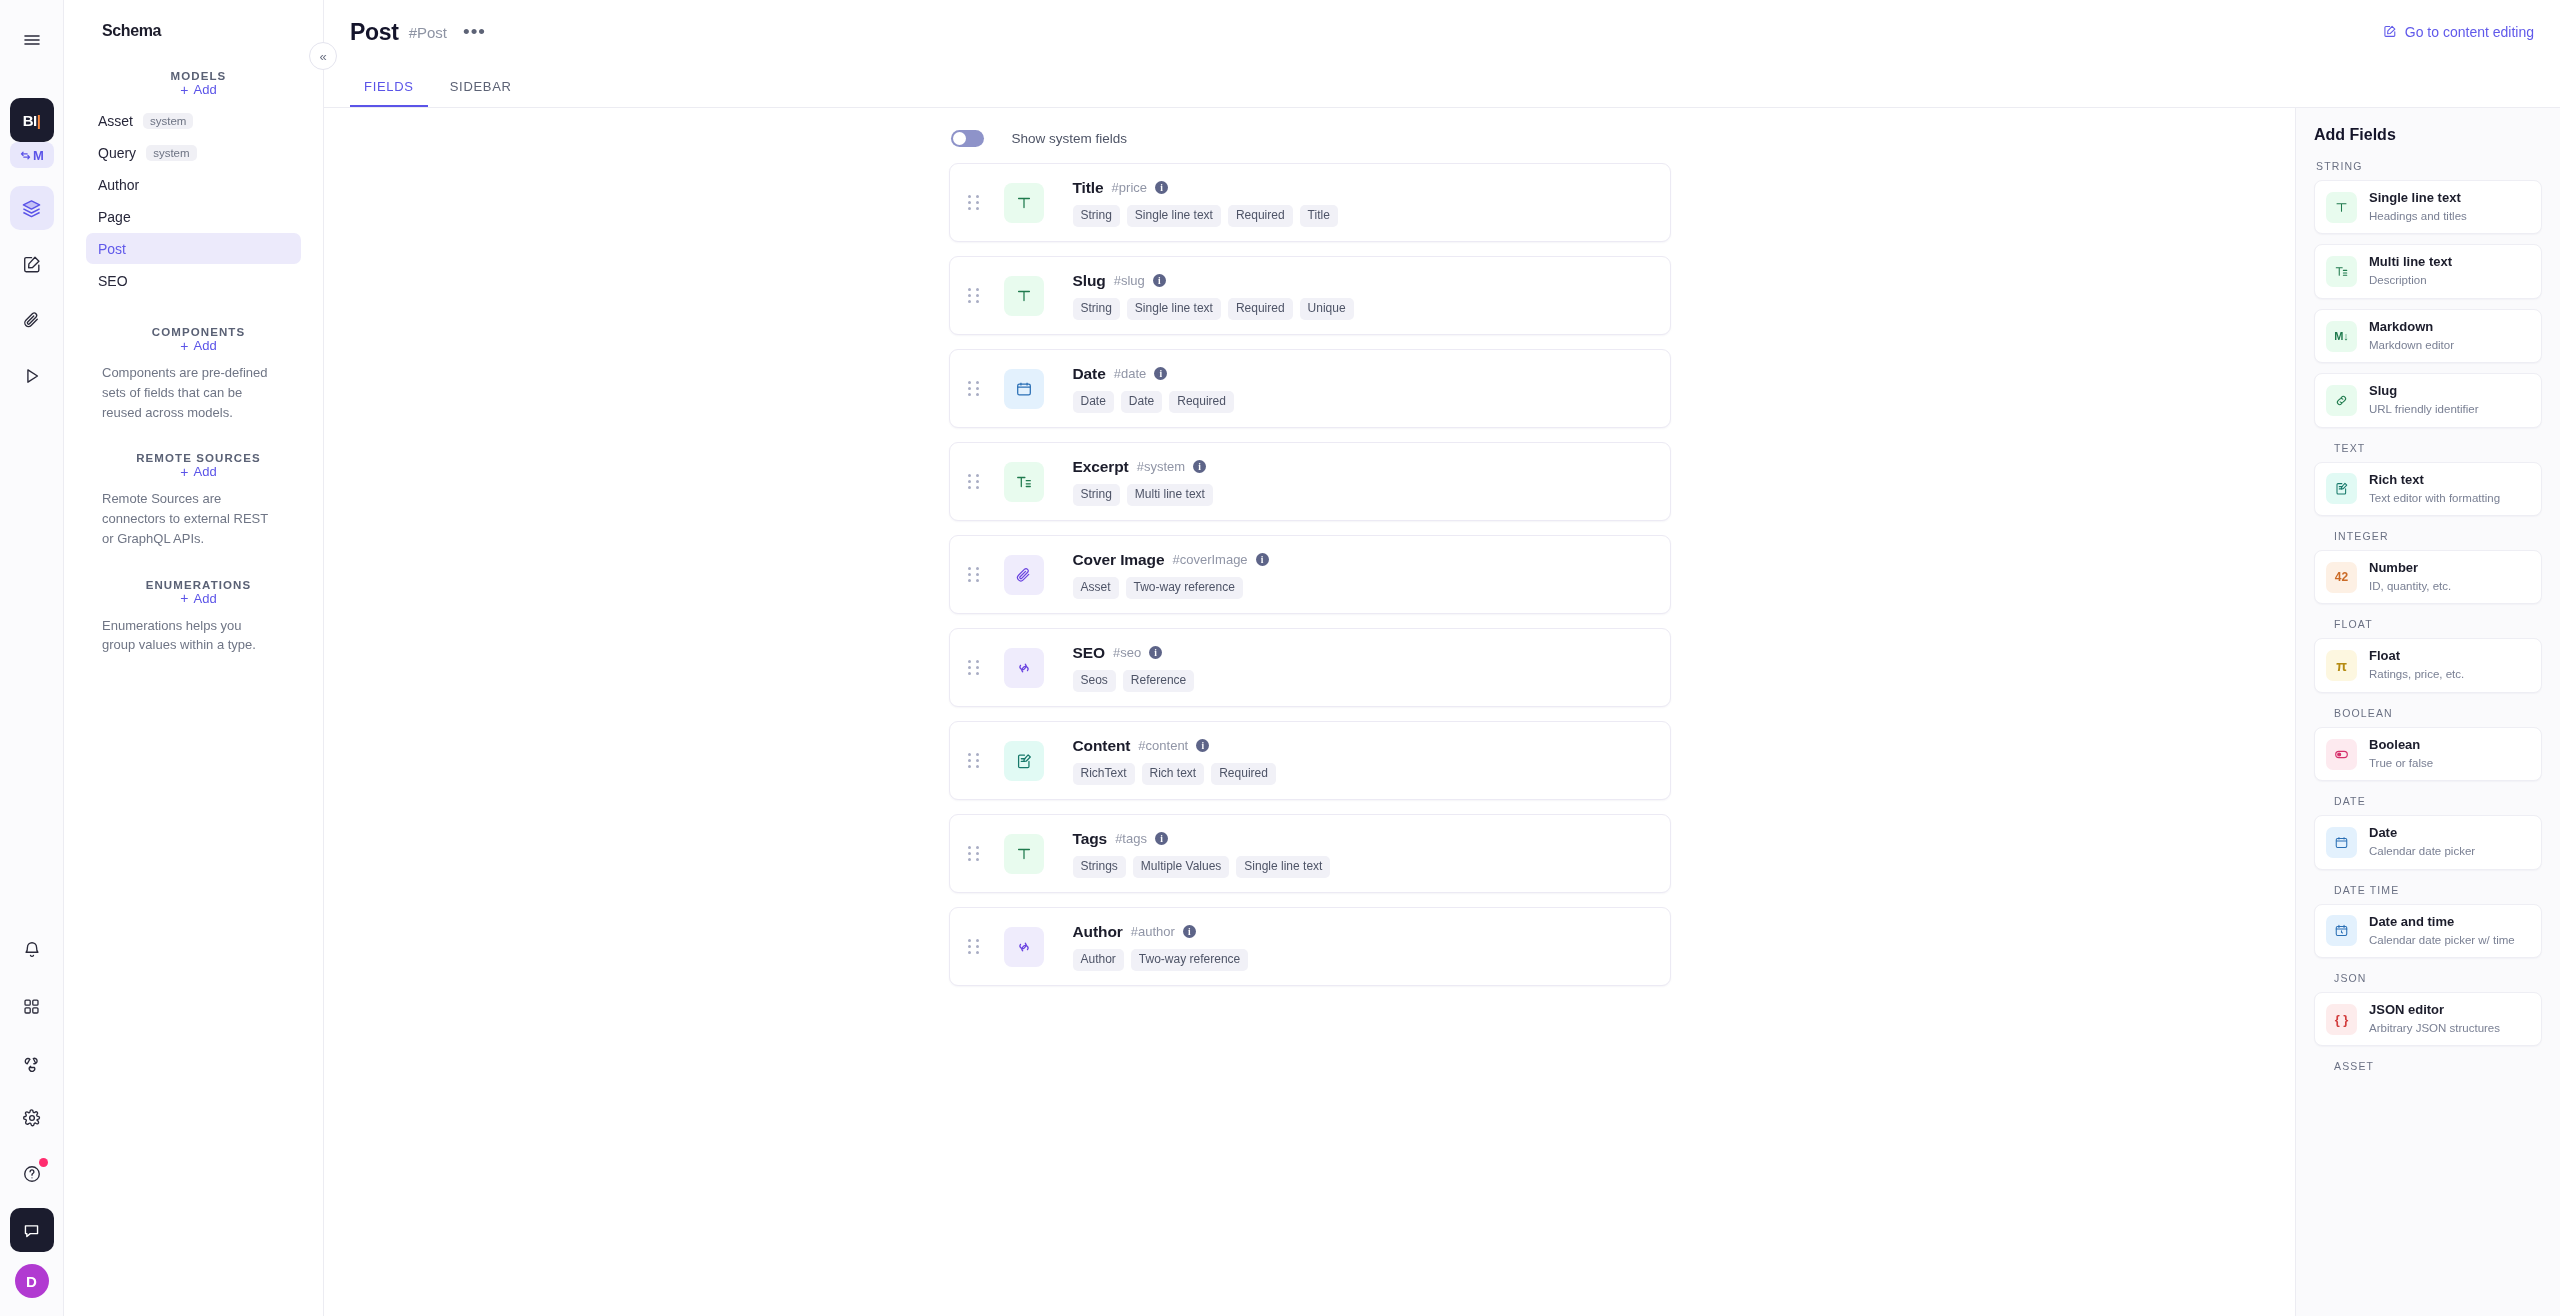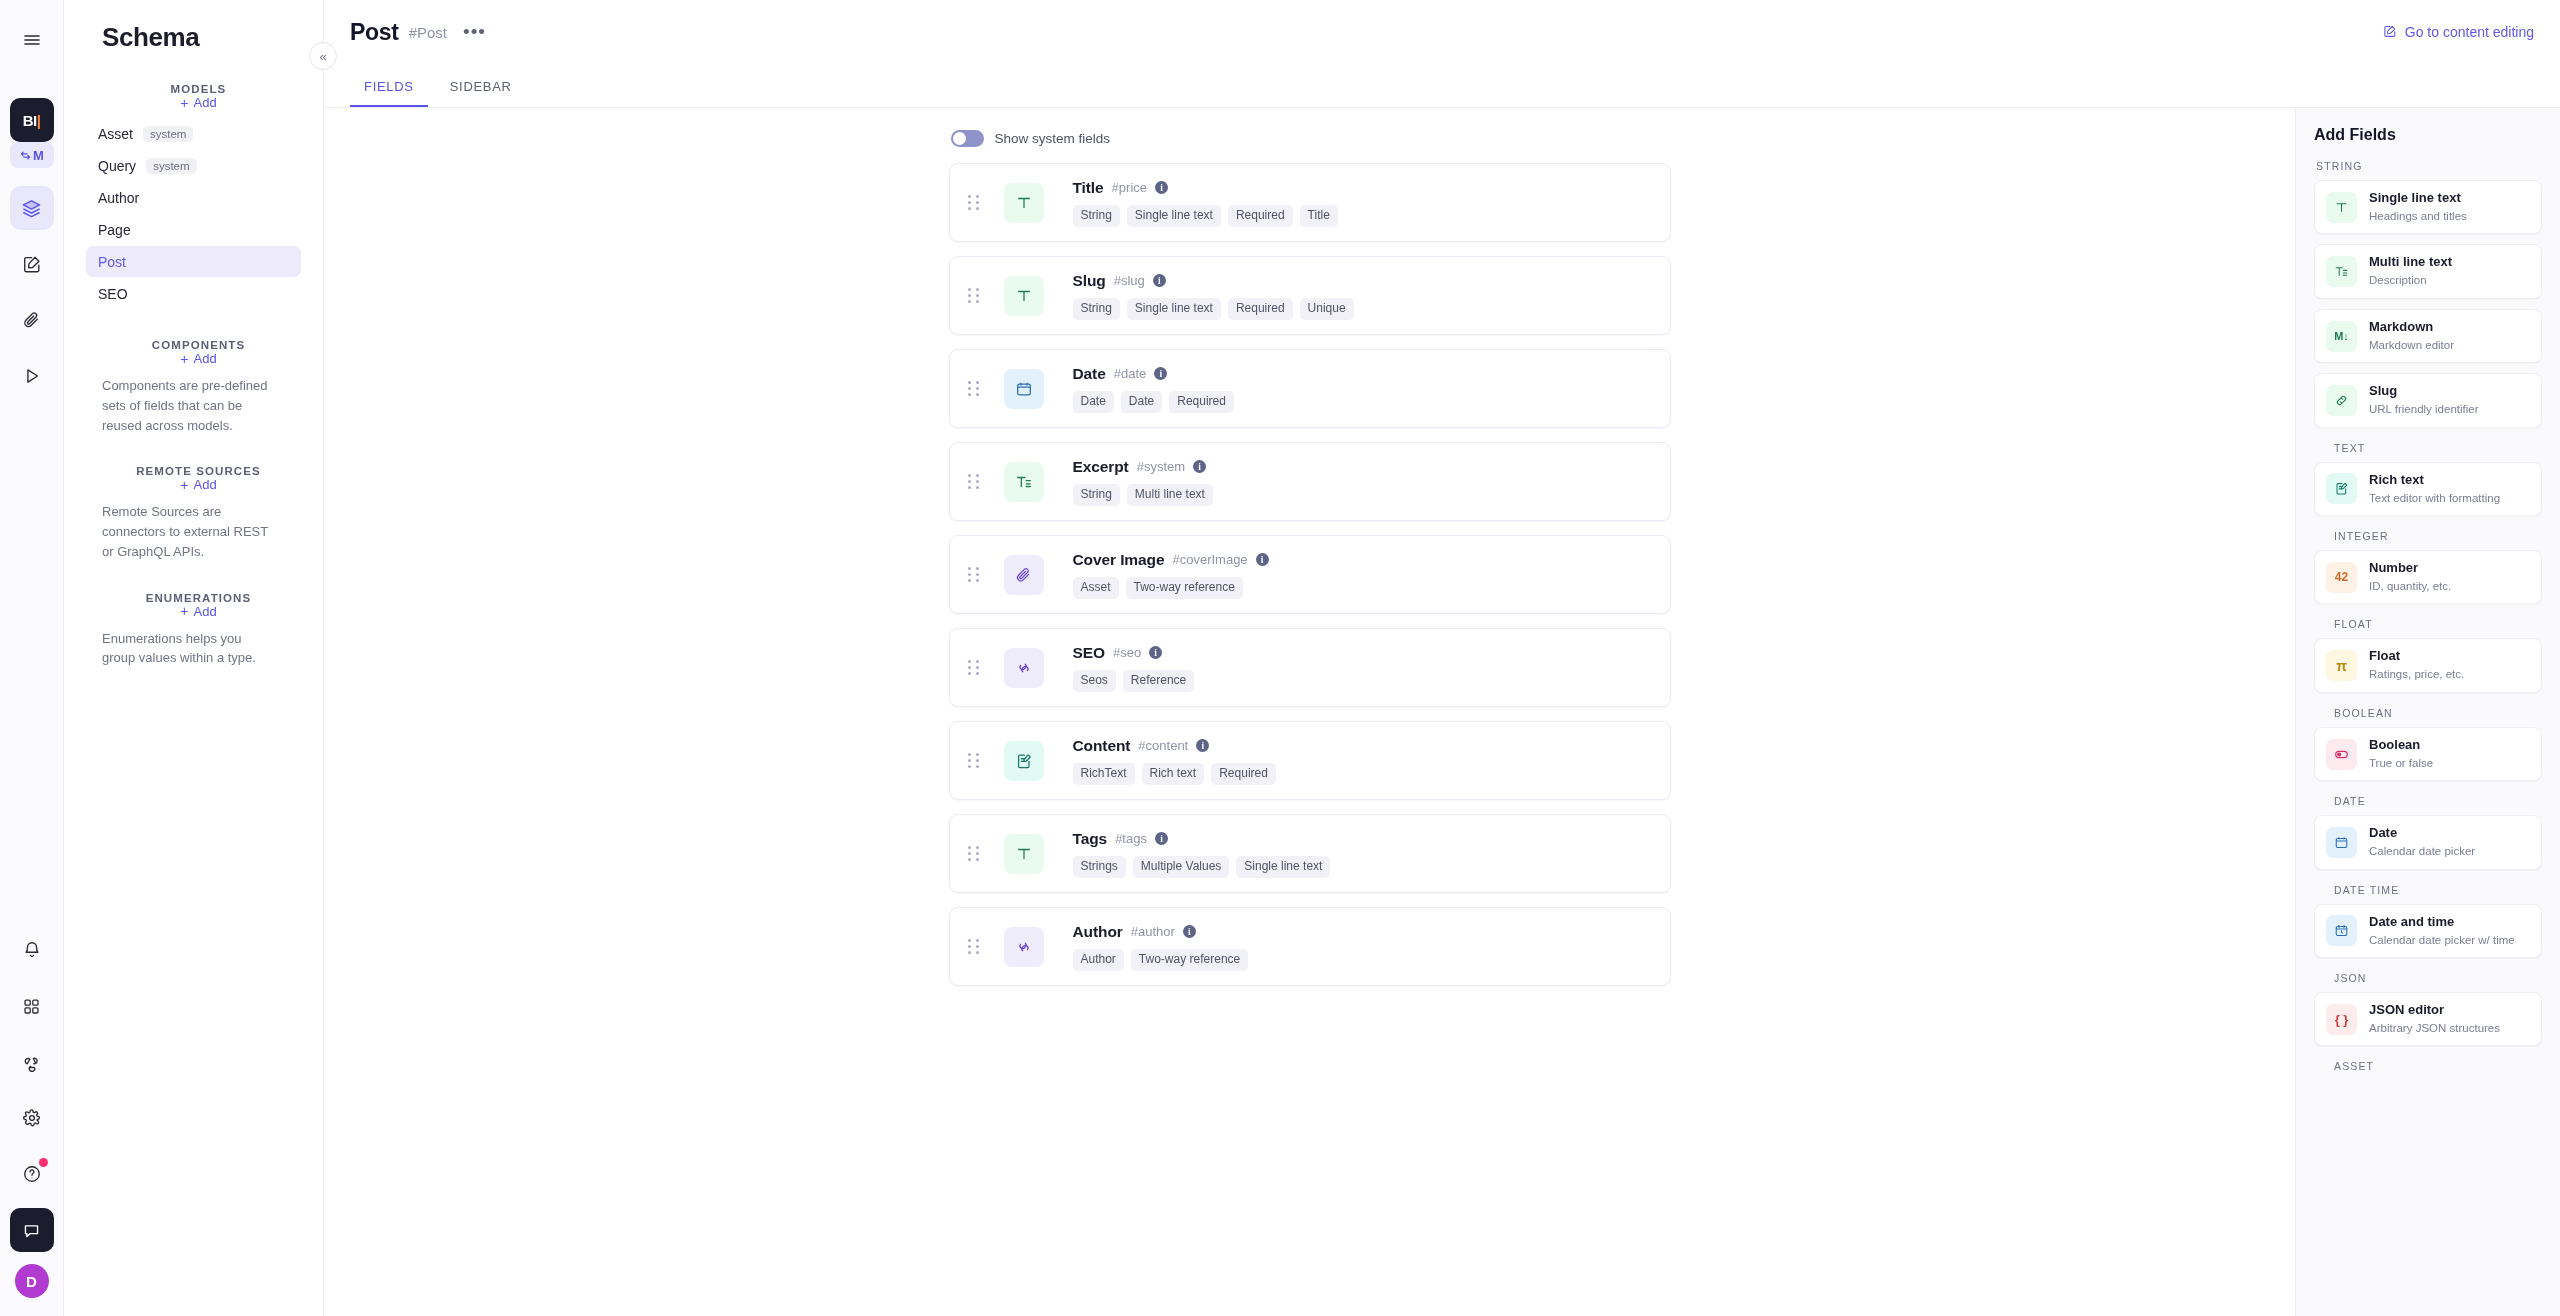--- a/index.html
+++ b/index.html
@@ -60,21 +60,21 @@
 
   
   .leftpanel {
     width: 260px; flex: 0 0 260px; height: 100%;
     background: #ffffff;
     border-right: 1px solid #ececf2;
     position: relative;
     padding: 0 22px;
   }
   .schema-title {
-    font-size: 26px; font-weight: 700; letter-spacing:-0.4px;
+    font-size: 16px; font-weight: 700; letter-spacing:-0.4px;
     color: #1c1c2b; padding: 22px 0 0 16px;
   }
   .sec-head {
     display: flex; align-items: center; justify-content: space-between;
     margin-top: 30px; padding: 0 6px 0 16px; flex-direction: column;
   }
   .sec-title {
     font-size: 11.5px; font-weight: 600; letter-spacing: 1.1px;
     color: #5a6175; text-transform: uppercase;
   }
@@ -135,21 +135,21 @@
 
   .workarea { flex:1 1 auto; display:flex; min-height:0; }
   .fieldscol {
     flex: 1 1 auto; min-width: 0; overflow: hidden;
     padding: 22px 0 0 0;
     display:flex; flex-direction:column; align-items:center;
     background:#fff;
   }
   .fieldsinner { width: 722px; }
 
-  .toggle-row { display:flex; align-items:center; gap:11px; margin-bottom: 16px; padding-left: 2px;}
+  .toggle-row { display:flex; align-items:center; gap:28px; margin-bottom: 16px; padding-left: 2px;}
   .switch {
     width: 33px; height: 17px; border-radius: 10px;
     background:#8e93c9; position:relative; cursor:pointer; flex:0 0 33px;
   }
   .switch .knob {
     position:absolute; left: 2px; top: 2px;
     width: 13px; height: 13px; border-radius:50%; background:#fff;
   }
   .toggle-label { font-size: 13.5px; color:#4e5466; }
 

